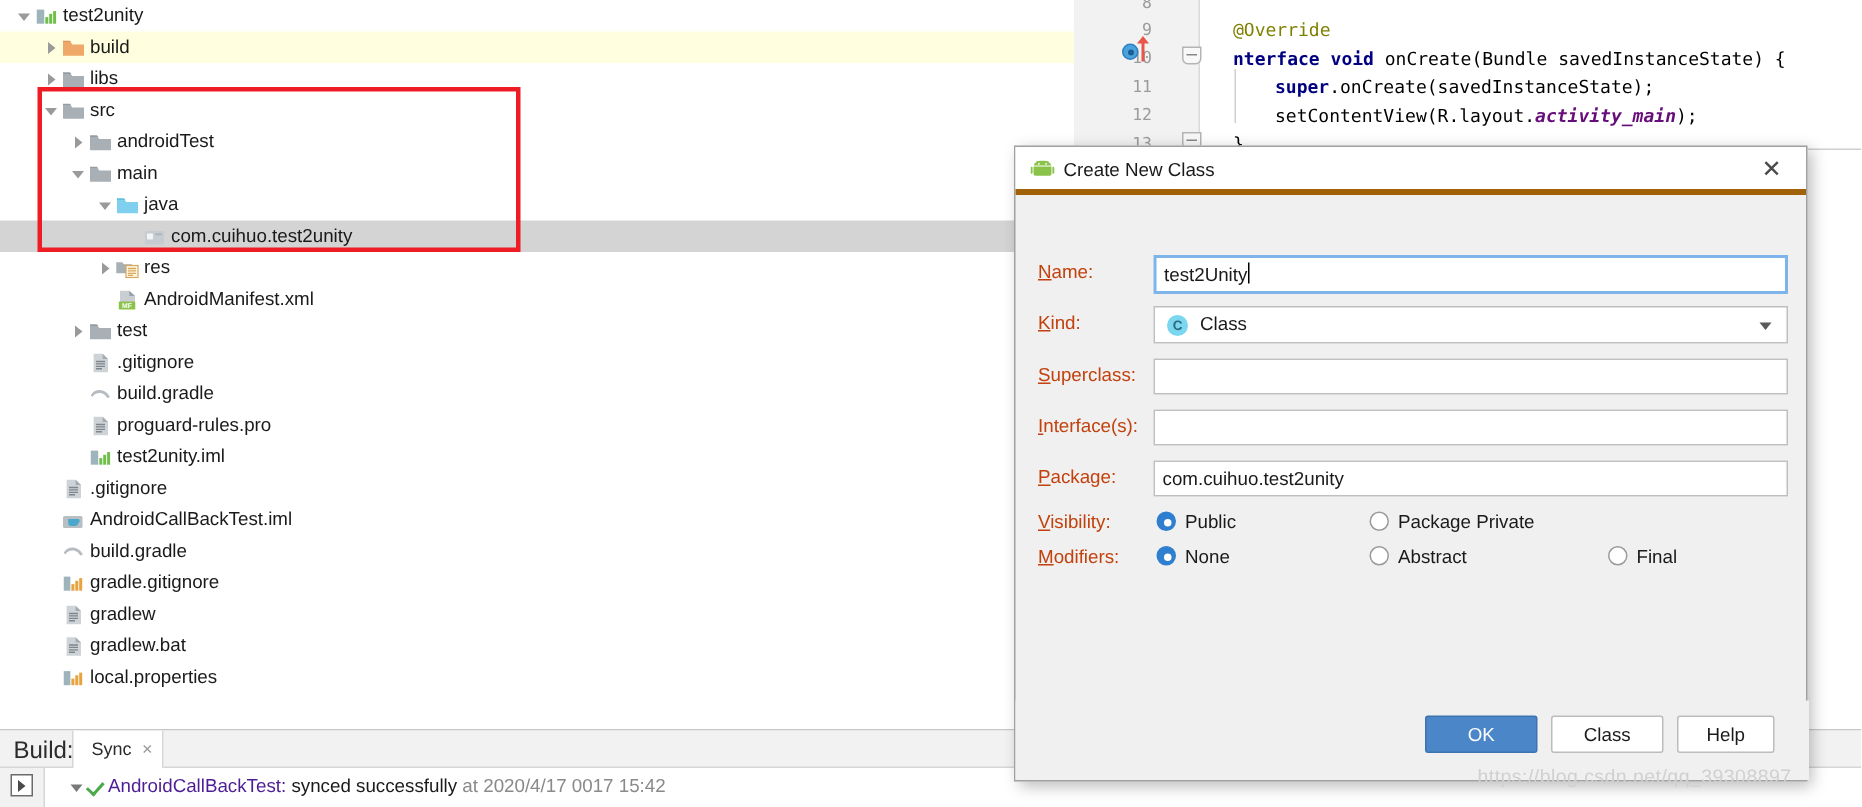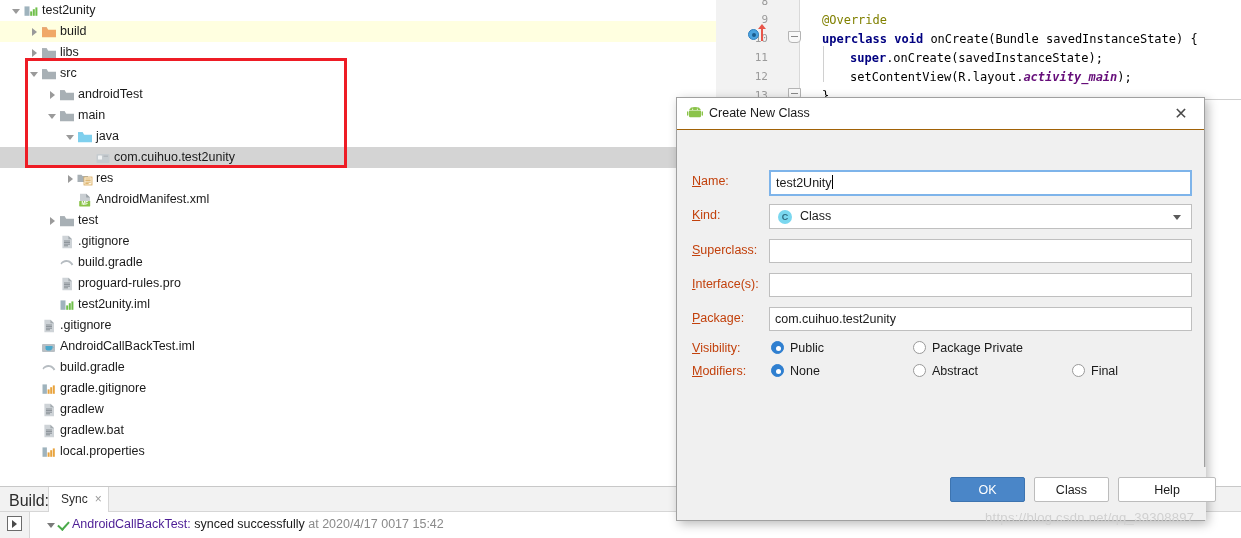--- a/index.html
+++ b/index.html
@@ -234,21 +234,21 @@
     left: 676px; top: 97px;
     width: 529px; height: 424px;
     background: #f0f0f0;
     border: 1px solid #a0a0a0;
     box-shadow: 3px 3px 10px rgba(0,0,0,0.28);
   }
   #dlg-title {
     position: relative;
     height: 32px;
     background: #ffffff;
-    border-bottom: 1px solid #a16207;
+    border-bottom: 4px solid #a16207;
   }
   #dlg-icon { position: absolute; left: 10px; top: 9px; }
   #dlg-title-text {
     position: absolute; left: 32px; top: 8px;
     font-size: 12.5px; color: #1a1a1a;
   }
   #dlg-close {
     position: absolute; right: 8px; top: 0;
     width: 30px; height: 32px;
     line-height: 32px; text-align: center;
@@ -491,21 +491,21 @@
     <div class="lnum" style="left:26px; top:89px;">13</div>
 
     <div id="bp-dot"></div>
     <div id="up-arrow"></div>
     <div class="fold-marker" style="top:31px;"></div>
     <div class="fold-marker" style="top:88px;"></div>
     <div class="editor-vline"></div>
 
     <div class="code-line anno" style="top:13px;">@Override</div>
 
-    <div class="code-line" style="top:32px;"><span class="kw">uperclass</span> <span class="kw">void</span><span> onCreate(Bundle savedInstanceState) {</span></div>
+    <div class="code-line" style="top:32px;"><span class="kw">nterface</span> <span class="kw">void</span><span> onCreate(Bundle savedInstanceState) {</span></div>
 
     <div class="code-line" style="top:51px; left:134px;"><span class="kw">super</span><span>.onCreate(savedInstanceState);</span></div>
 
     <div class="code-line" style="top:70px; left:134px;"><span>setContentView(R.layout.</span><span class="fld">activity_main</span><span>);</span></div>
 
     <div class="code-line" style="top:89px;">}</div>
   </div>
   <div id="editor-bottom-line"></div>
 
   <div id="build-panel">
@@ -590,18 +590,18 @@
         <span class="radio" style="left:395px; top:0;"><span class="rdot"></span><span>Final</span></span>
       </div>
 
       <div id="dlg-sep"></div>
 
     </div>
 
     <div id="dlg-footer">
       <button class="dbtn primary" style="left:273px; width:75px;">OK</button>
       <button class="dbtn" style="left:357px; width:75px;">Class</button>
-      <button class="dbtn" style="left:441px; width:98px;">Help</button>
+      <button class="dbtn" style="left:441px; width:65px;">Help</button>
     </div>
   </div>
 
   <div id="watermark">https://blog.csdn.net/qq_39308897</div>
 </div>
 
 </body></html>

